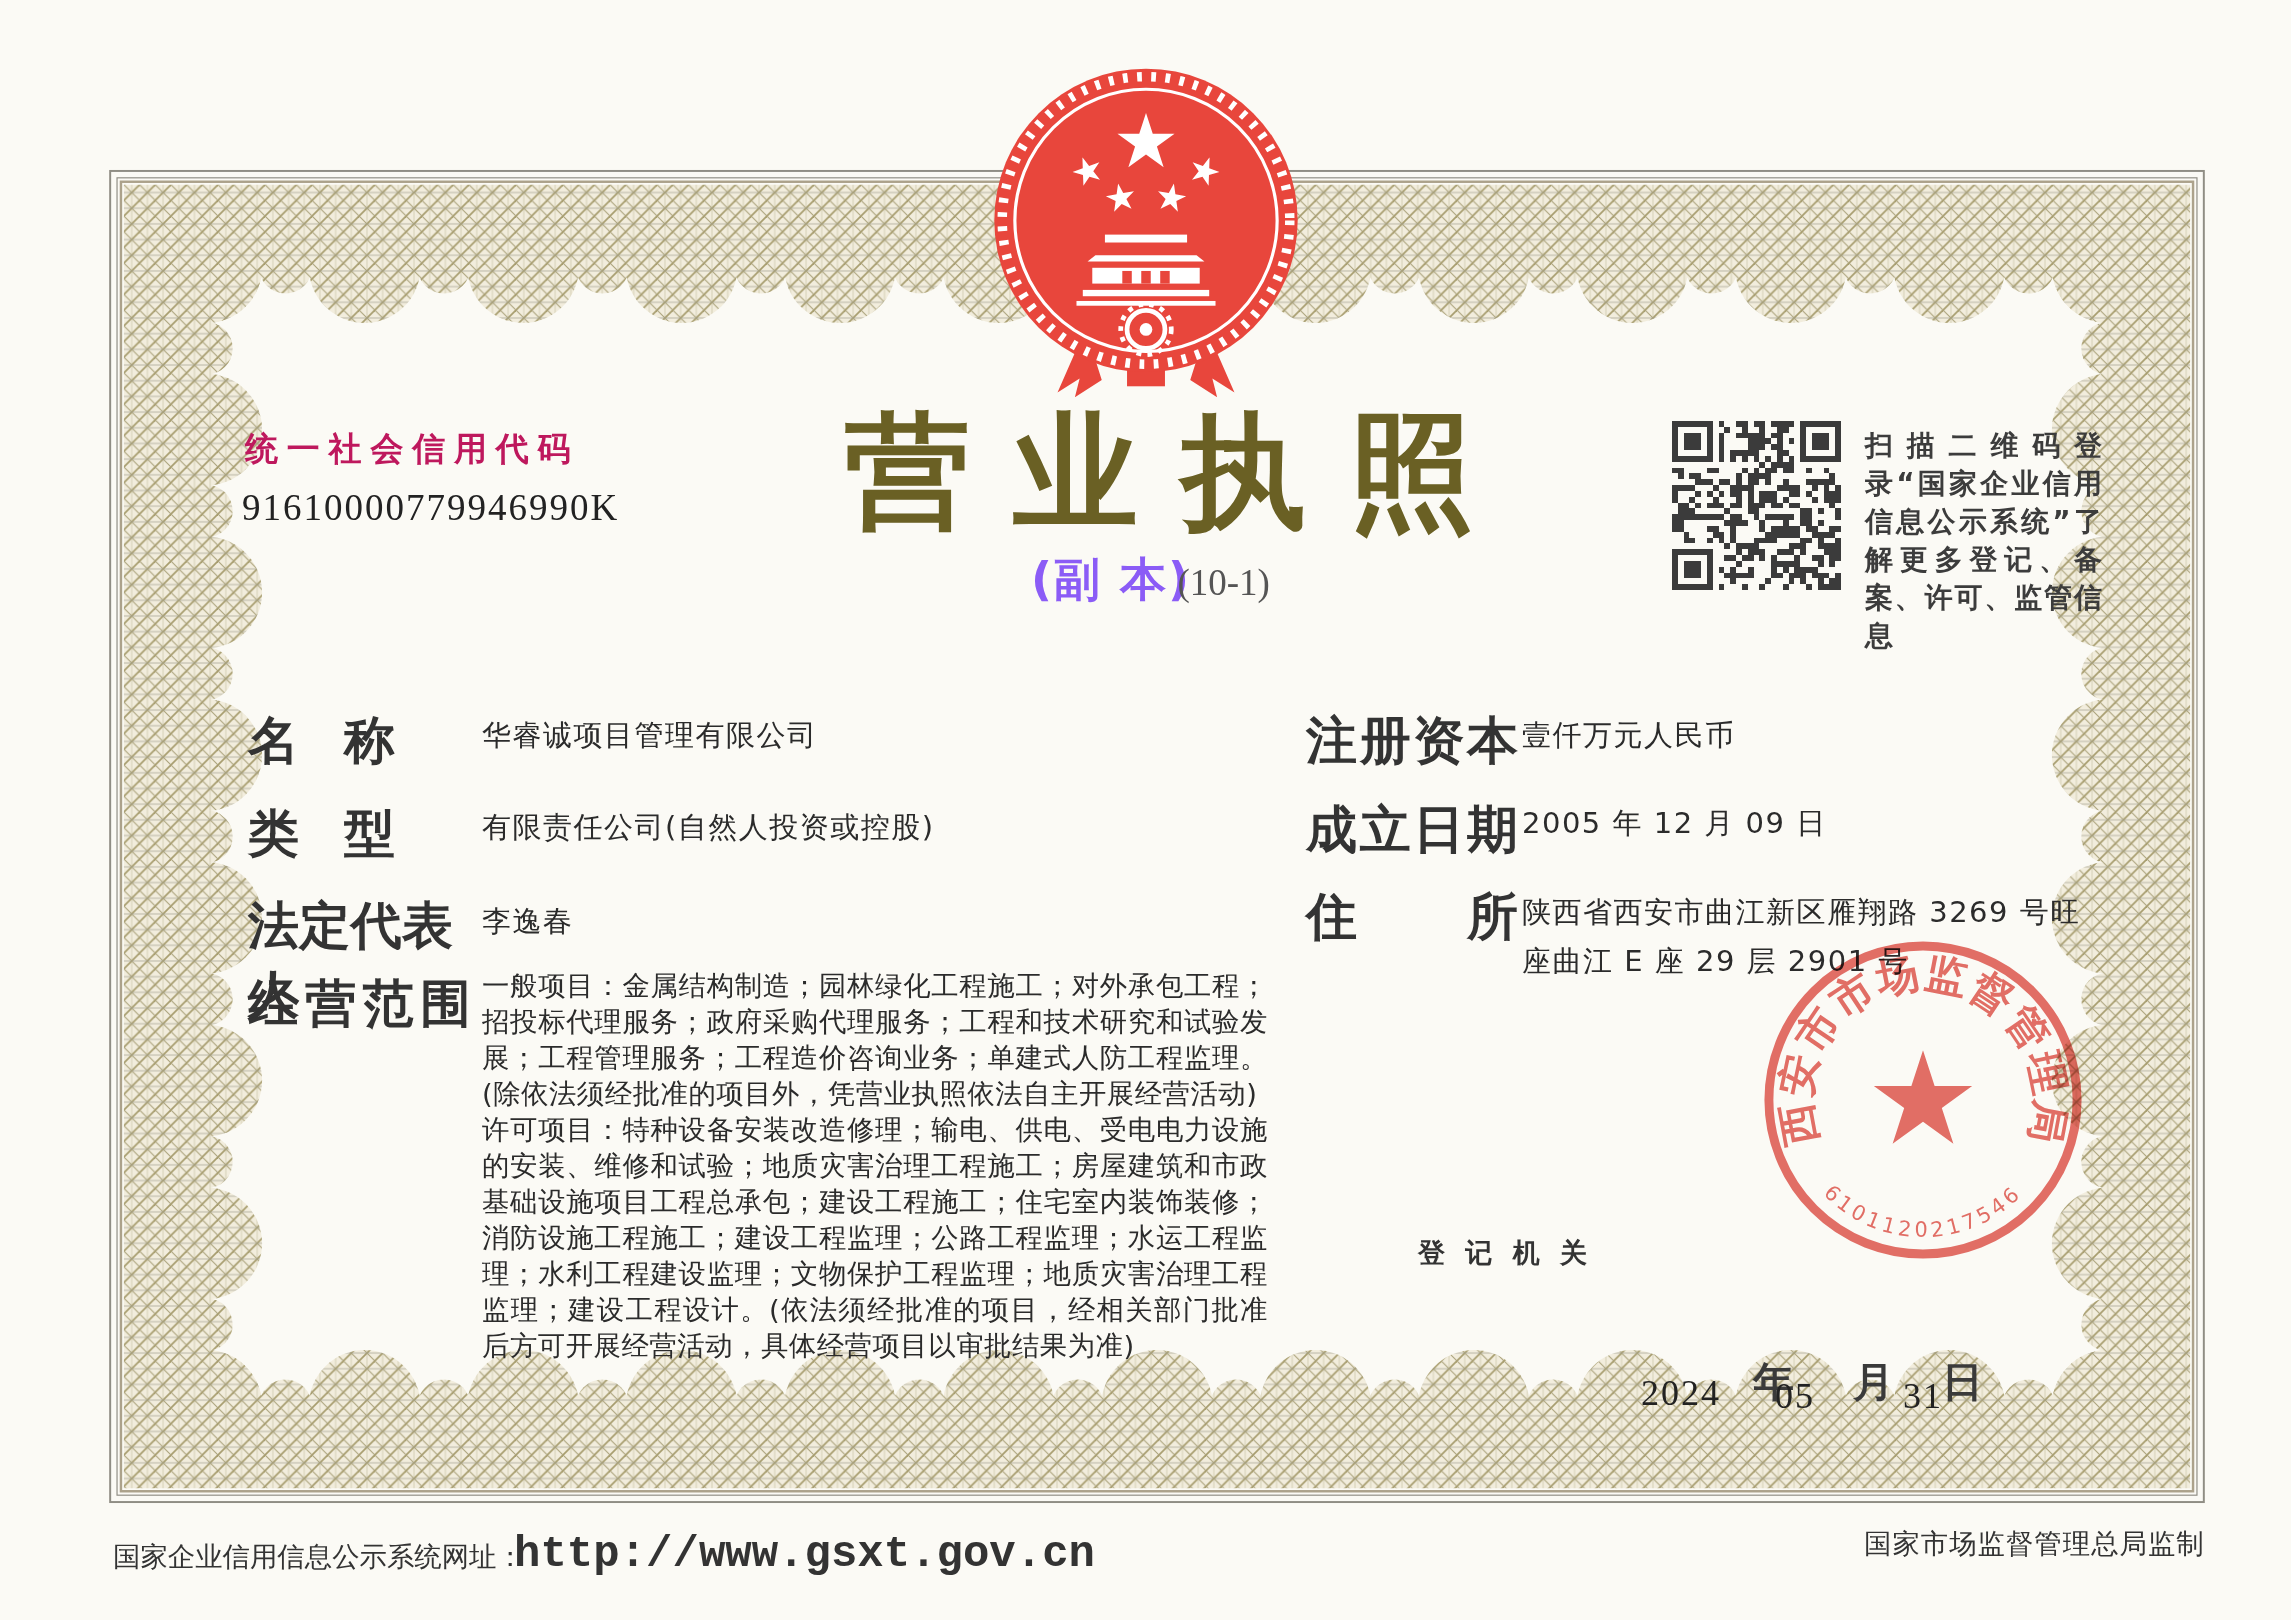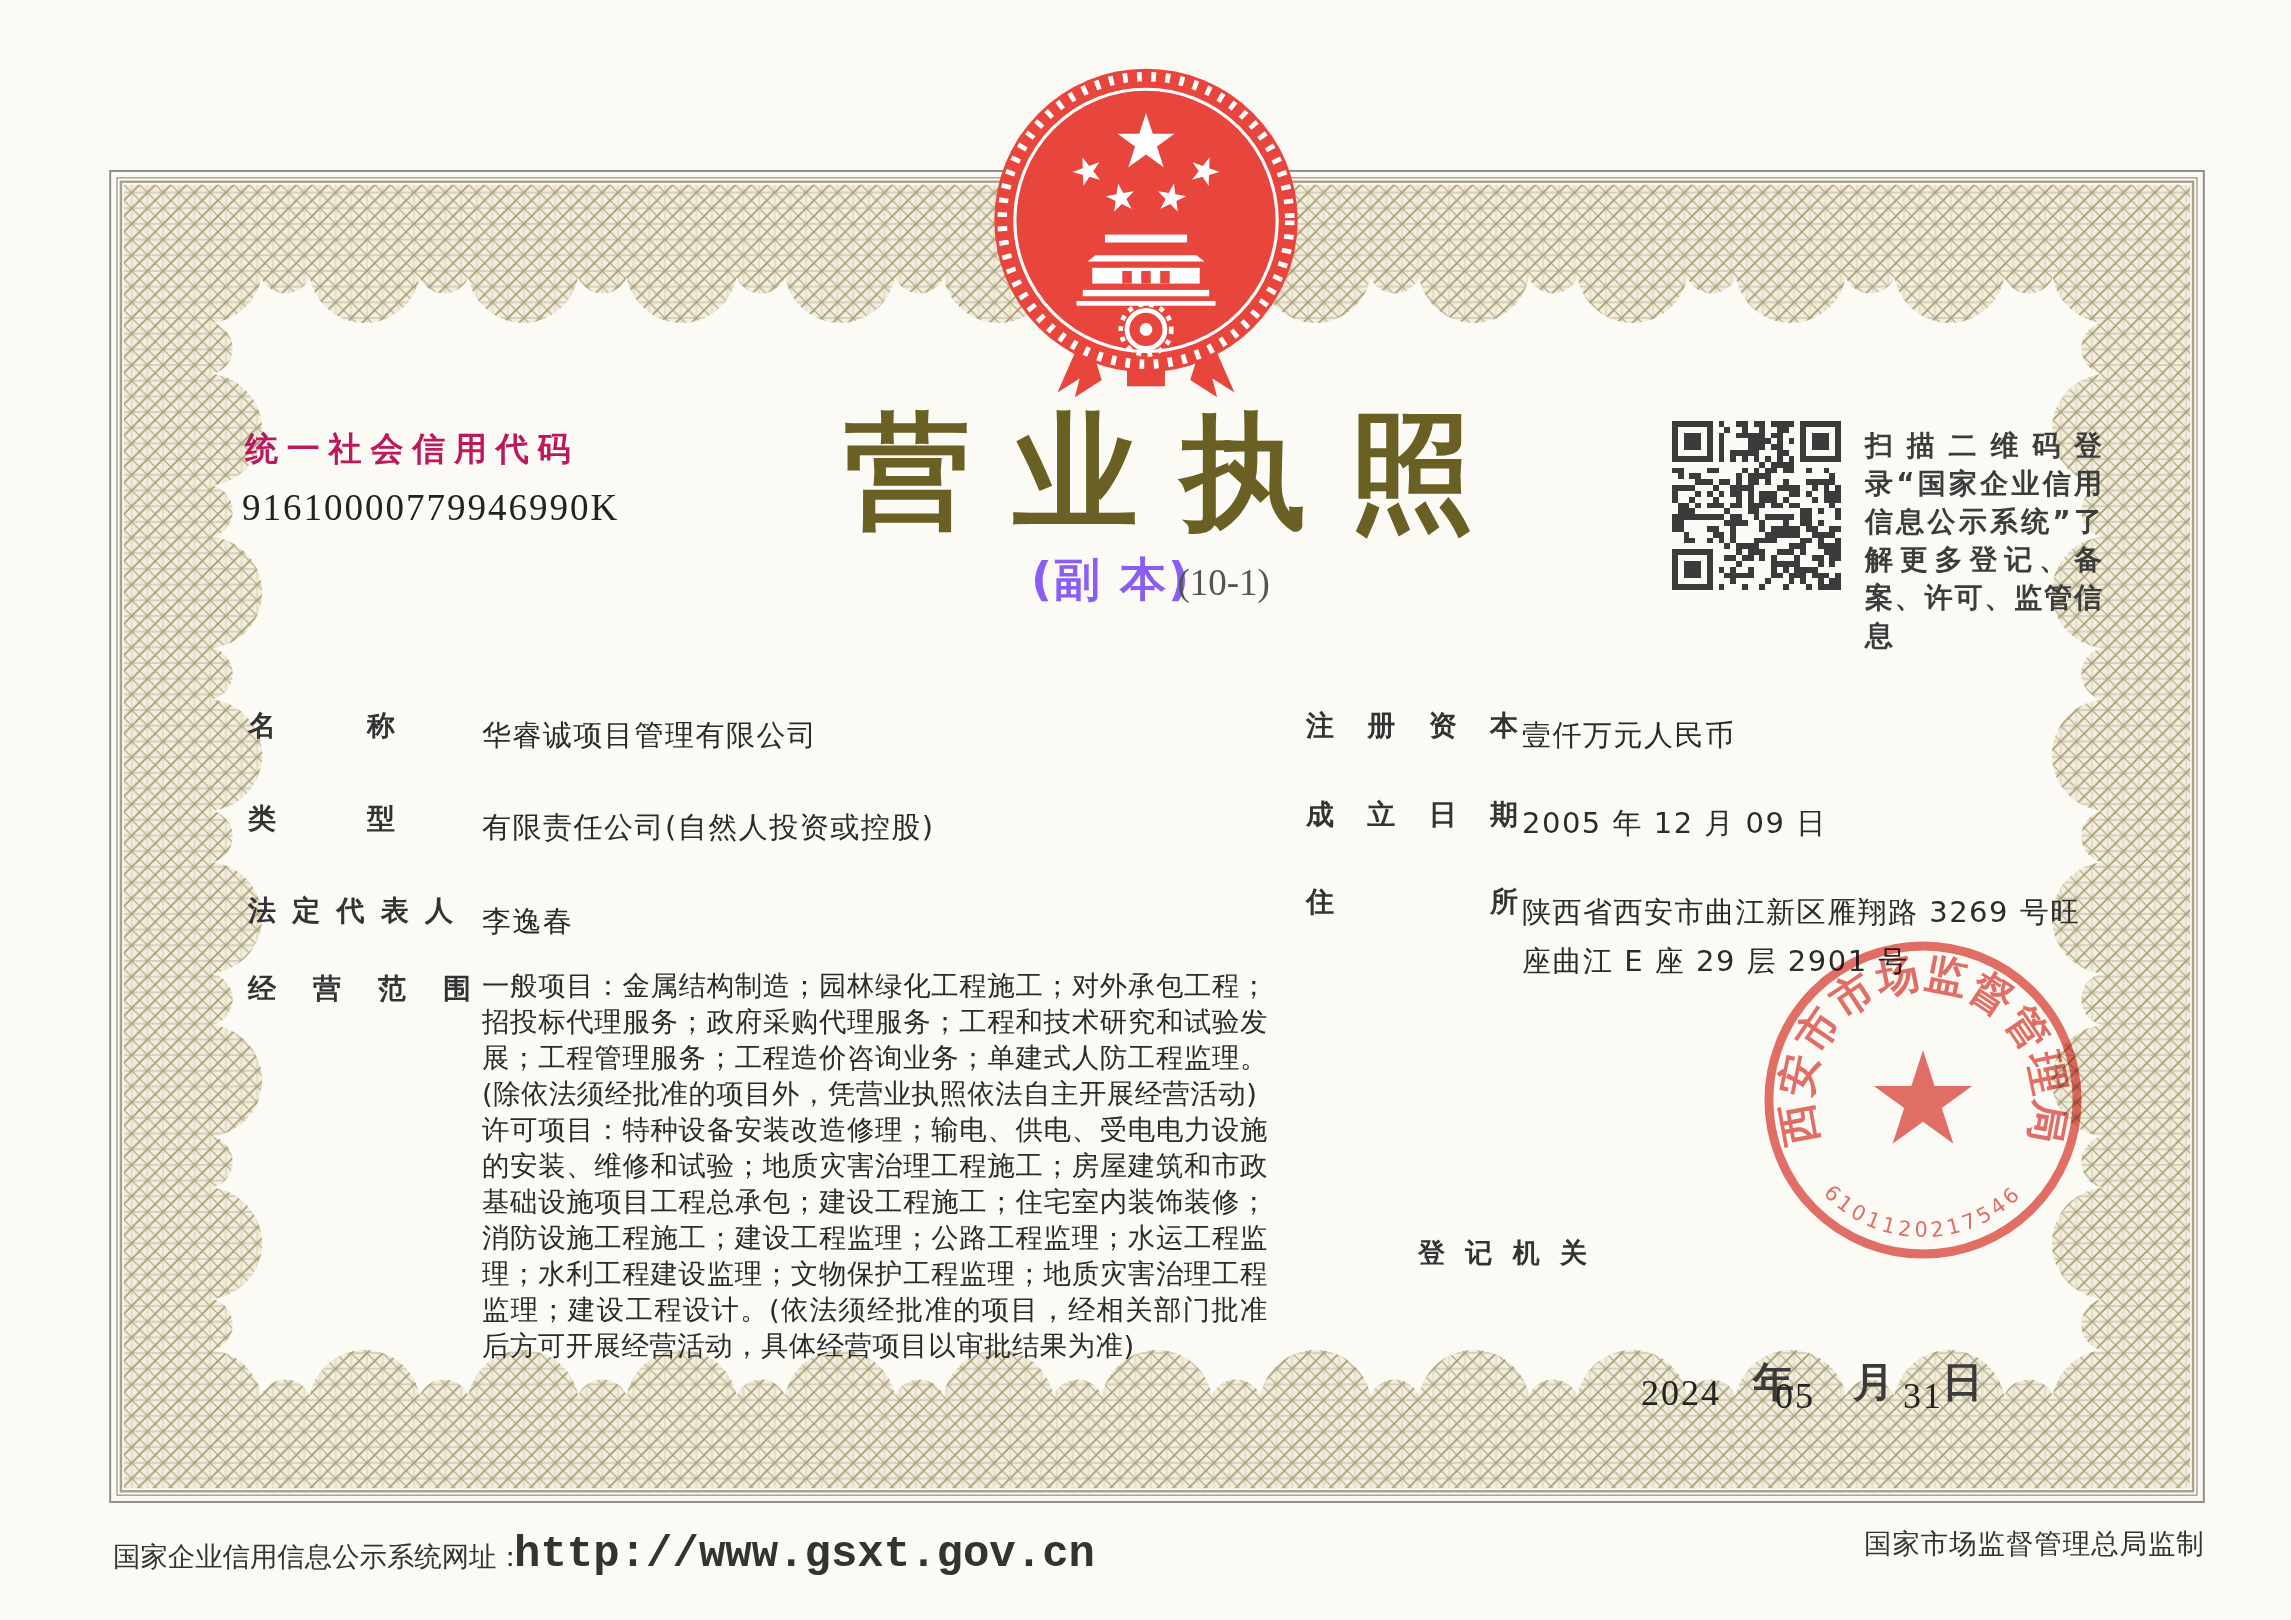--- a/index.html
+++ b/index.html
@@ -17,21 +17,21 @@
   #subtitle{left:1031px;top:549px;white-space:nowrap;}
   #subtitle .copy{font-size:46px;font-weight:700;color:#8b5cf6;letter-spacing:2px;}
   #subtitle .num{font-size:37px;font-family:"Liberation Serif",serif;color:#555;margin-left:-13.7px;}
 
   
   #qr-box{left:1672px;top:421px;width:169px;height:169px;}
   #qr-caption{left:1865px;top:427px;width:237px;font-size:28px;font-weight:700;
               line-height:38px;color:#3c3c3c;text-align:justify;}
 
   
-  .lbl{font-size:28px;font-weight:700;color:#333;text-align:justify;text-align-last:justify;}
+  .lbl{font-size:51px;font-weight:700;color:#333;text-align:justify;text-align-last:justify;}
   .val{font-size:29px;color:#2b2b2b;letter-spacing:1.5px;}
   #lbl-name{left:248px;top:707px;width:147px;}
   #lbl-type{left:248px;top:800px;width:147px;}
   #lbl-legal{left:248px;top:892px;width:204px;letter-spacing:-1px;}
   #lbl-scope{left:248px;top:970px;width:223px;}
   #val-name{left:482px;top:716px;}
   #val-type{left:482px;top:808px;}
   #val-legal{left:482px;top:902px;}
   #val-scope{left:482px;top:968px;width:786px;font-size:27.4px;line-height:36px;
              letter-spacing:0.5px;white-space:pre-wrap;text-align:justify;}

